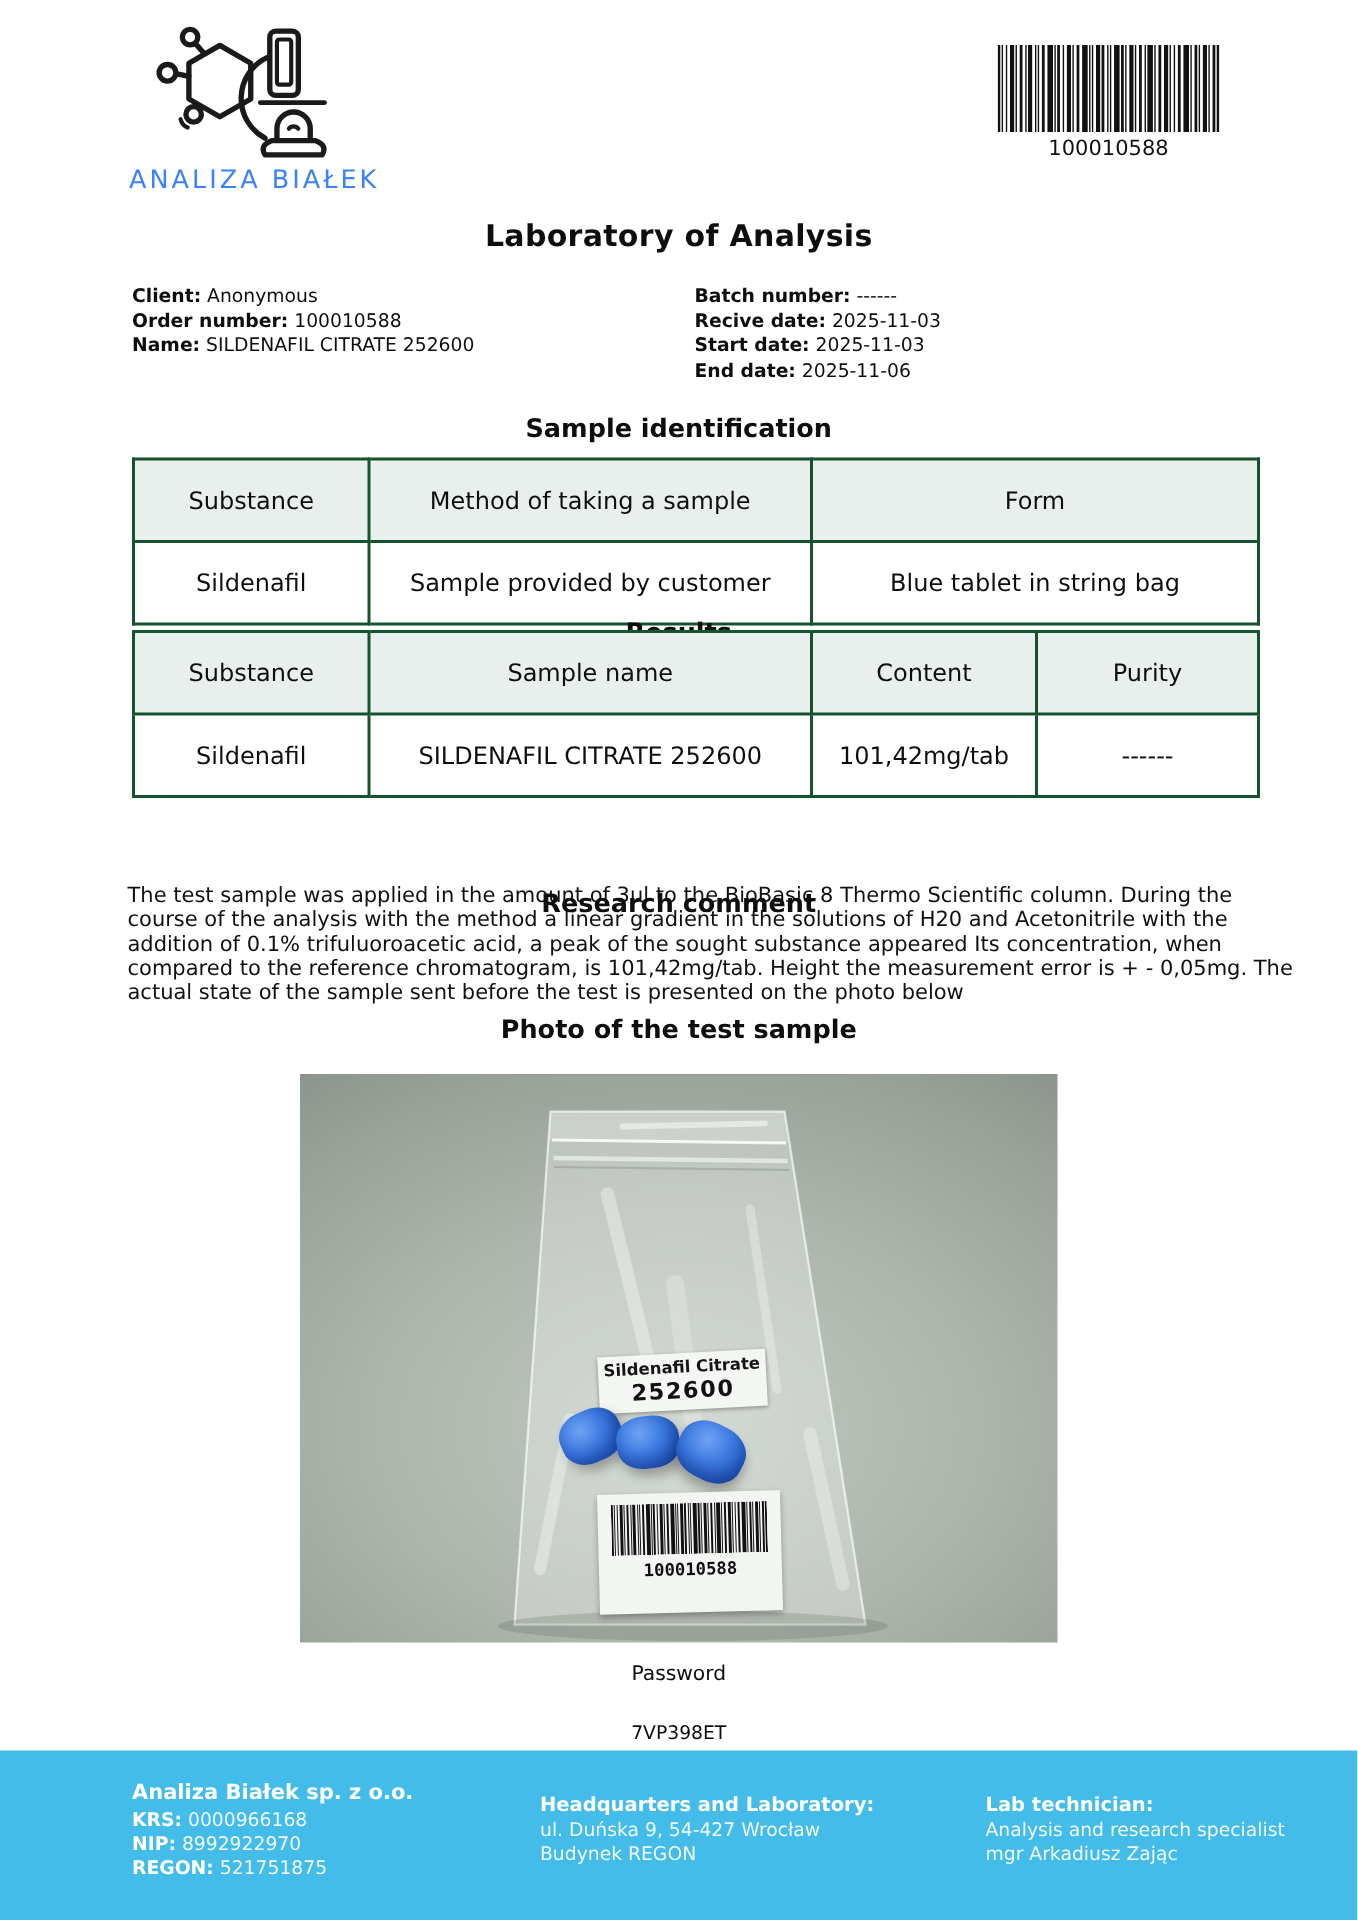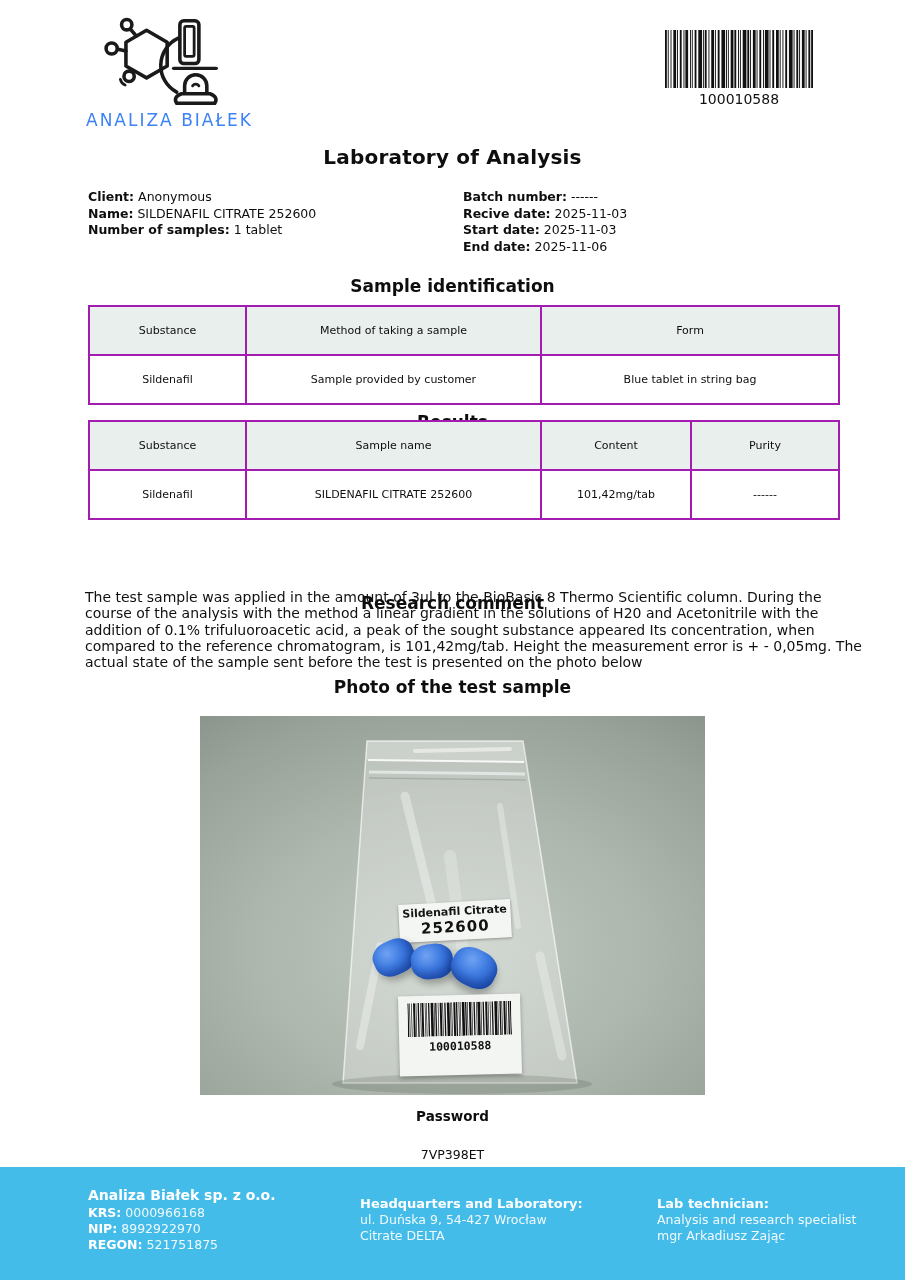--- a/index.html
+++ b/index.html
@@ -32,21 +32,21 @@
               font-size:17px; font-weight:bold; }
   .h-sample  { top:276px; }
   .h-results { top:412px; }
   .h-comment { top:593px; }
   .h-photo   { top:677px; }
 
   table.lab { position:absolute; left:88px; width:752px; border-collapse:collapse; table-layout:fixed; }
   .t-sample  { top:305px; }
   .t-results { top:420px; }
   table.lab th, table.lab td {
-    border:2px solid #a21caf; font-size:11px; font-weight:normal;
+    border:2px solid #14532d; font-size:16px; font-weight:normal;
     text-align:center; vertical-align:middle; padding:17px 6px;
   }
   table.lab th { height:35px; background:#e9efec; }
   table.lab td { height:36px; background:#fff; }
 
   .comment-text { position:absolute; top:589px; left:85px; width:784px;
                   font-size:14px; line-height:16.3px; color:#101010; }
 
   
   .photo { position:absolute; left:200px; top:716px; width:505px; height:379px; overflow:hidden;
@@ -69,21 +69,21 @@
 
   .photo-label { position:absolute; left:199px; top:279px; width:122px; height:80px; padding:7px 8px 0;
                  background:#f3f5f2; transform:rotate(-1.5deg); text-align:center;
                  box-shadow:0 2px 4px rgba(0,0,0,.3); }
   .photo-label svg { width:104px; height:34px; display:block; margin:0 auto; }
   .photo-label .num { font-family:"DejaVu Sans Mono", monospace; font-size:11.5px; font-weight:bold;
                       margin-top:3px; color:#111; }
 
   
   .password { position:absolute; top:1108px; left:0; width:905px; text-align:center; }
-  .password .ph { font-size:13.5px; font-weight:bold; }
+  .password .ph { font-size:13.5px; font-weight:normal; }
   .password .pv { font-size:12.5px; margin-top:23px; }
 
   
   .footer { position:absolute; left:0; top:1167px; width:905px; height:113px;
             background:#44bce9; color:#fff; display:flex; padding:20px 0 0 88px; }
   .f-col { font-size:12.5px; line-height:16px; }
   .f-col .soft { color:rgba(255,255,255,.92); }
   .f1 { width:272px; }
   .f2 { width:297px; padding-top:9px; }
   .f3 { padding-top:9px; }
@@ -186,22 +186,22 @@
         <use href="#bars" width="148" height="58"></use>
       </svg>
     <div class="barcode-num">100010588</div>
   </div>
 
   <div class="title">Laboratory of Analysis</div>
 
   <div class="info">
     <div class="info-col c1">
       <div class="info-line"><b>Client:</b> <span>Anonymous</span></div>
+      <div class="info-line"><b>Order number:</b> <span>100010588</span></div>
       <div class="info-line"><b>Name:</b> <span>SILDENAFIL CITRATE 252600</span></div>
-      <div class="info-line"><b>Number of samples:</b> <span>1 tablet</span></div>
     </div>
     <div class="info-col c2">
       <div class="info-line"><b>Batch number:</b> <span>------</span></div>
       <div class="info-line"><b>Recive date:</b> <span>2025-11-03</span></div>
       <div class="info-line"><b>Start date:</b> <span>2025-11-03</span></div>
       <div class="info-line"><b>End date:</b> <span>2025-11-06</span></div>
     </div>
   </div>
 
   <div class="sec-head h-sample">Sample identification</div>
@@ -299,21 +299,21 @@
   <div class="footer">
     <div class="f-col f1">
       <div class="f-name">Analiza Białek sp. z o.o.</div>
       <div class="f-line"><b>KRS:</b> <span class="soft">0000966168</span></div>
       <div class="f-line"><b>NIP:</b> <span class="soft">8992922970</span></div>
       <div class="f-line"><b>REGON:</b> <span class="soft">521751875</span></div>
     </div>
     <div class="f-col f2">
       <div class="f-head">Headquarters and Laboratory:</div>
       <div class="soft">ul. Duńska 9, 54-427 Wrocław</div>
-      <div class="soft">Citrate DELTA</div>
+      <div class="soft">Budynek REGON</div>
     </div>
     <div class="f-col f3">
       <div class="f-head">Lab technician:</div>
       <div class="soft">Analysis and research specialist</div>
       <div class="soft">mgr Arkadiusz Zając</div>
     </div>
   </div>
 
 </div>
 

